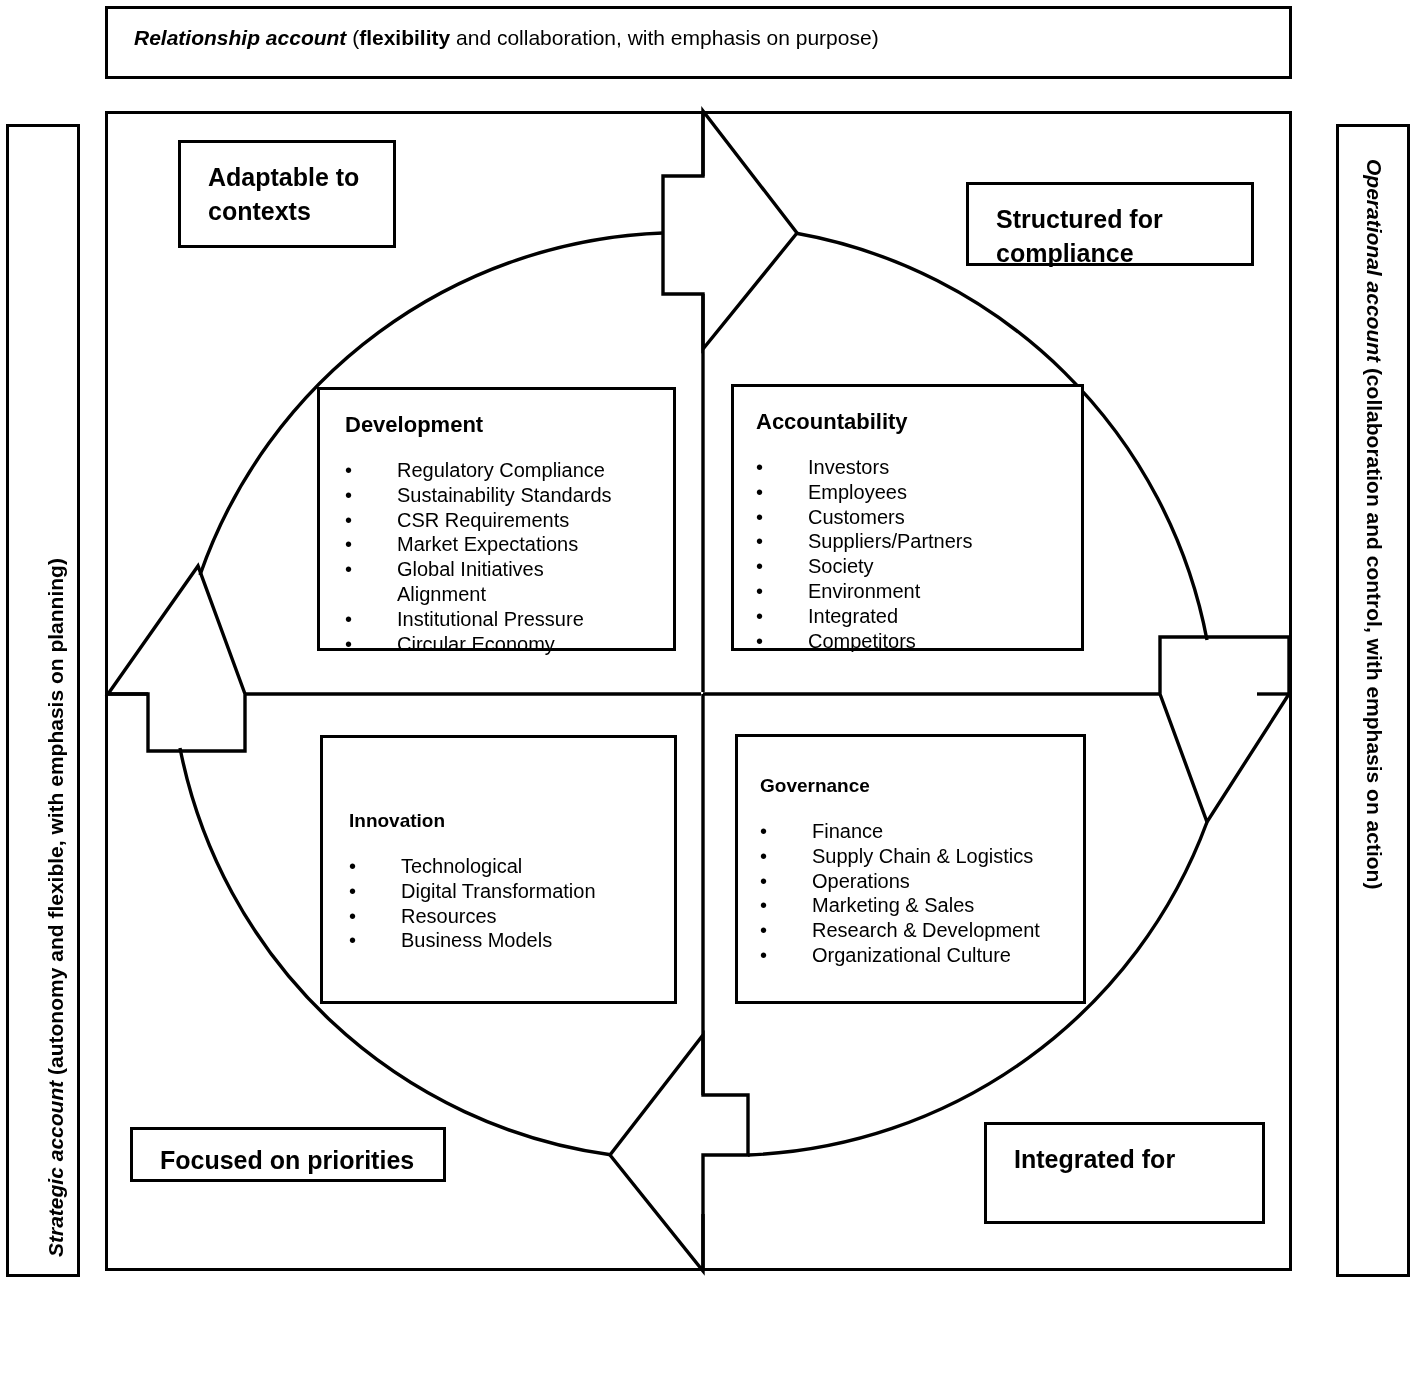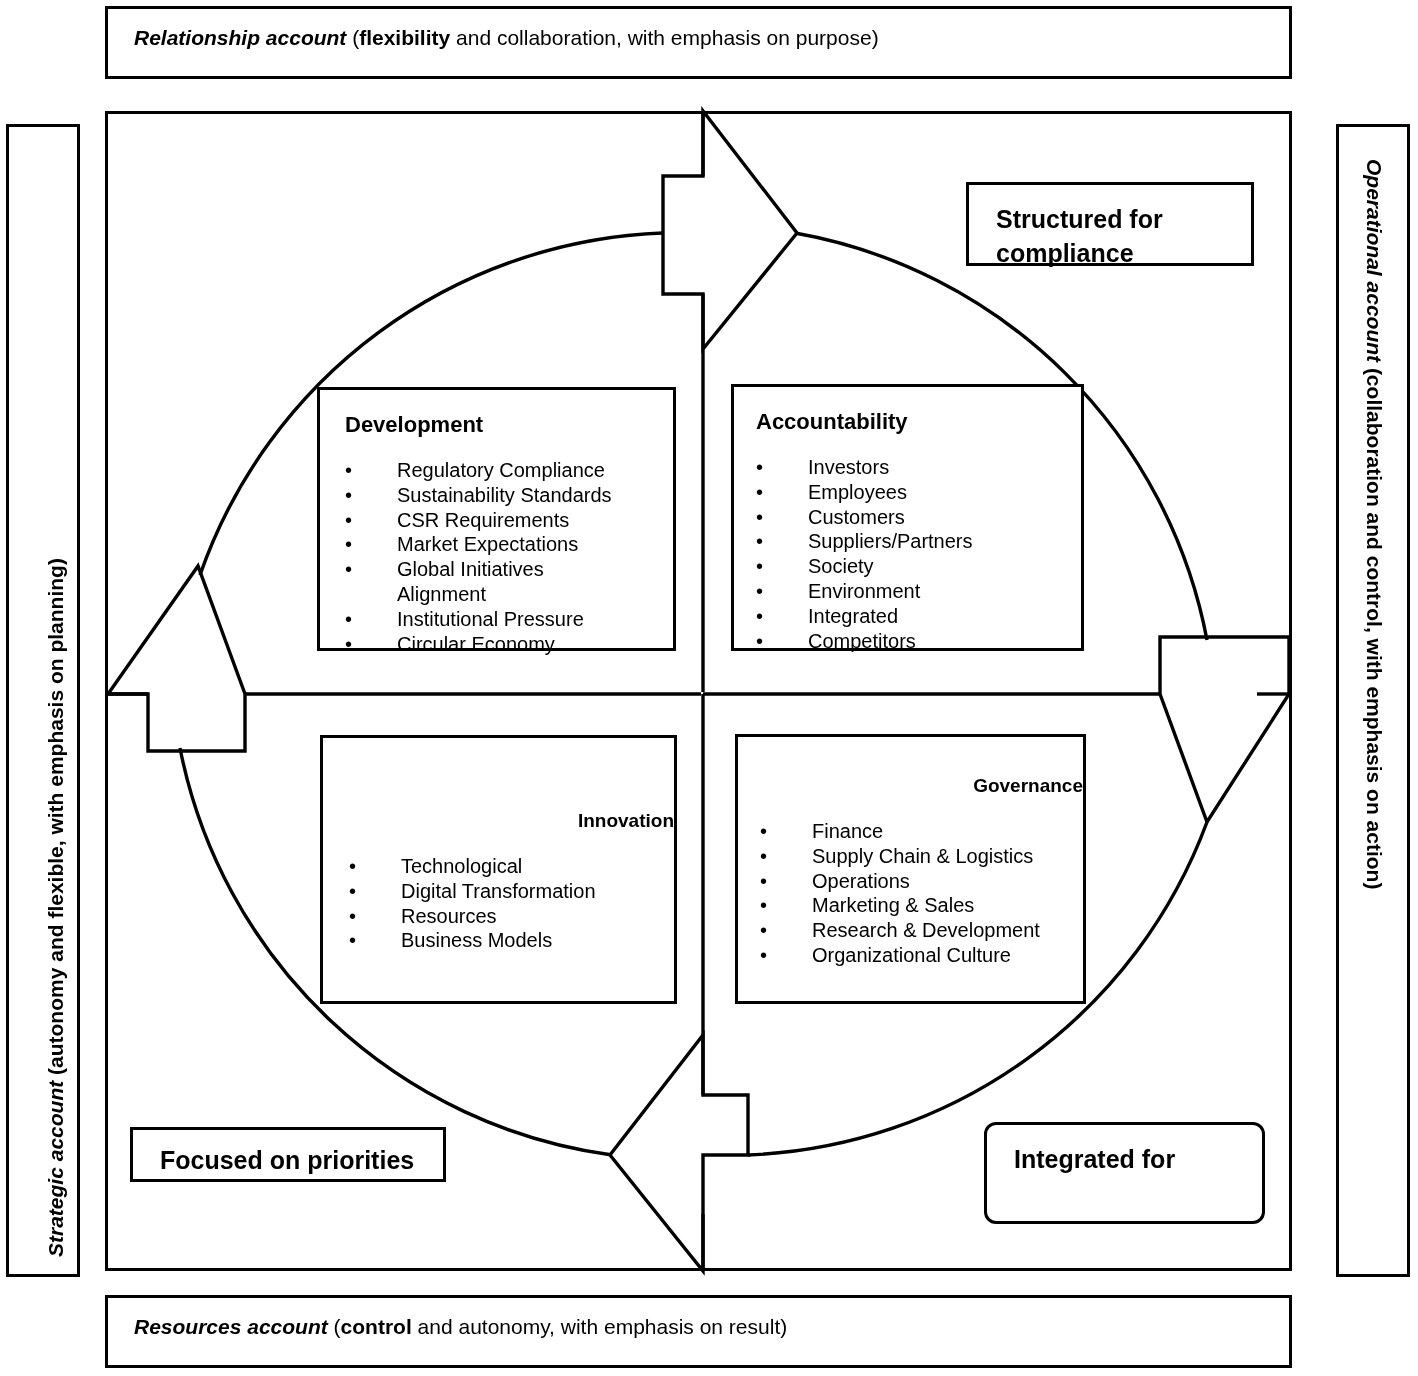--- a/index.html
+++ b/index.html
@@ -120,21 +120,20 @@
     background: #ffffff;
   }
   .quad-title {
     font-weight: bold;
     font-size: 22px;
     margin: 0;
     padding: 0;
   }
   .quad-title.small {
     font-size: 19px;
-    text-align: right;
   }
   .quad-list {
     list-style: none;
     margin: 0;
     padding: 0;
   }
   .quad-list li {
     display: flex;
     align-items: flex-start;
     font-size: 20px;
@@ -155,25 +154,20 @@
 <body>
 
 <div id="stage">
 
   <div class="banner" id="top-banner" style="left:105px; top:6px; width:1187px; height:73px;">
     <div class="line">
       <span class="acct">Relationship account</span><span> (</span><span class="strong">flexibility</span><span> and collaboration, with emphasis on purpose)</span>
     </div>
   </div>
 
-  <div class="banner" id="bottom-banner" style="left:105px; top:1295px; width:1187px; height:73px;">
-    <div class="line">
-      <span class="acct">Resources account</span><span> (</span><span class="strong">control</span><span> and autonomy, with emphasis on result)</span>
-    </div>
-  </div>
 
   <div class="sidebanner" id="left-banner" style="left:6px; top:124px; width:74px; height:1153px;">
     <div class="rot">
       <span class="acct">Strategic account</span><span class="strong"> (autonomy and flexible, with emphasis on planning)</span>
     </div>
   </div>
 
   <div class="sidebanner" id="right-banner" style="left:1336px; top:124px; width:74px; height:1153px;">
     <div class="rot">
       <span class="acct">Operational account</span><span class="strong"> (collaboration and control, with emphasis on action)</span>
@@ -208,31 +202,35 @@
       <path d="M 1160 637 L 1160 694 L 1289 694 L 1289 637 L 1207 637 L 1207 637 Z" stroke="none" fill="none"></path>
       <path d="M 1160 637 L 1160 694 L 1160 694 L 1207 822 L 1289 694 L 1289 637 Z"></path>
 
       <path d="M 748 1095 L 748 1155 L 703 1155 L 703 1271 L 610 1155 L 703 1035 L 703 1095 Z"></path>
 
       <path d="M 148 694 L 148 751 L 245 751 L 245 694 L 198 566 L 108 694 Z"></path>
 
     </g>
   </svg>
 
+  <div class="corner-label" id="corner-tl" style="left:178px; top:140px; width:218px; height:108px;">
+    <div>Adaptable to</div>
+    <div>contexts</div>
+  </div>
 
   <div class="corner-label" id="corner-tr" style="left:966px; top:136px; width:288px; height:84px;margin-top:46px;">
     <div>Structured for</div>
     <div>compliance</div>
   </div>
 
   <div class="corner-label" id="corner-bl" style="left:130px; top:1127px; width:316px; height:55px; padding-top:14px;">
     <div>Focused on priorities</div>
   </div>
 
-  <div class="corner-label" id="corner-br" style="left:984px; top:1122px; width:281px; height:102px;border-radius:12px;">
+  <div class="corner-label" id="corner-br" style="left:984px; top:1122px; width:281px; height:102px;">
     <div>Integrated for</div>
   </div>
 
   <div class="quad-box" id="box-development" style="left:317px; top:387px; width:359px; height:264px; padding:22px 0 0 25px;">
     <div class="quad-title">Development</div>
     <ul class="quad-list" id="list-development" style="margin-top:20px;">
         <li>
           <span class="bullet">•</span>
           <span class="txt">Regulatory Compliance</span>
         </li>

